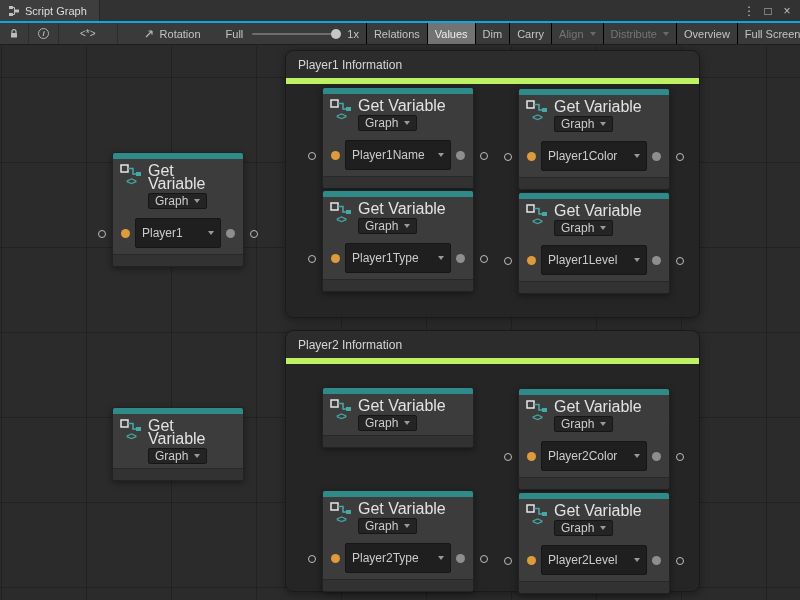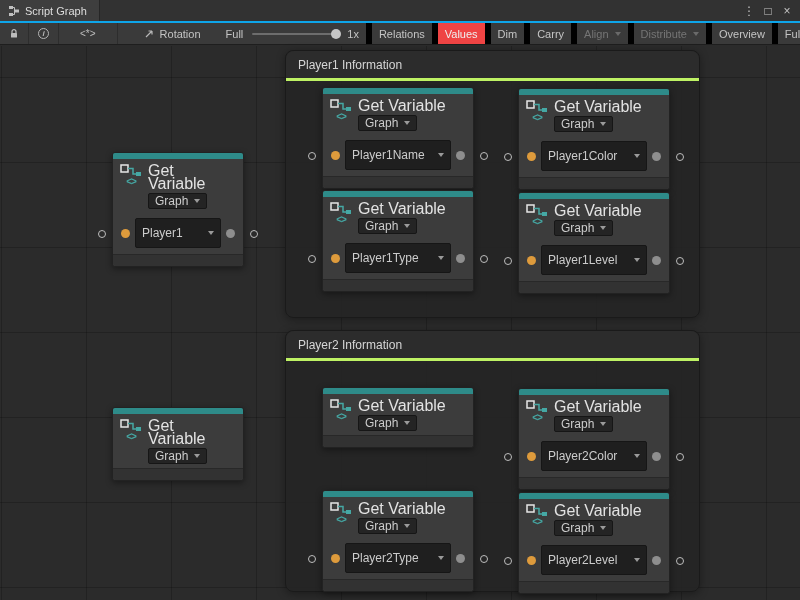--- a/index.html
+++ b/index.html
@@ -37,23 +37,23 @@
     width:11px; height:11px; border:1px solid #b5b5b5; border-radius:50%;
     font-size:8px; line-height:9px; text-align:center; color:#b5b5b5; font-style:italic; font-weight:bold;
     display:inline-block;
   }
   .code-glyph { font-size:10px; letter-spacing:0; color:#bdbdbd; padding:0 14px; }
   .slider-track { width:86px; height:2px; background:#6d6d6d; border-radius:1px; position:relative; margin:0 4px; }
   .slider-knob { position:absolute; right:-3px; top:-4px; width:10px; height:10px; border-radius:50%; background:#c6c6c6; }
   .tb-right { margin-left:auto; display:flex; align-items:stretch; }
   .tb-btn {
     display:flex; align-items:center; gap:4px; padding:0 7px;
-    border-left:6px solid #000000; white-space:nowrap; cursor:default;
-  }
-  .tb-btn.active { background:#ef4444; color:#efefef; }
+    border-left:1px solid #000000; white-space:nowrap; cursor:default;
+  }
+  .tb-btn.active { background:#737373; color:#efefef; }
   .tb-btn.disabled { color:#757575; }
   .caret {
     width:0; height:0; display:inline-block;
     border-left:3px solid transparent; border-right:3px solid transparent;
     border-top:4px solid #9a9a9a; margin-left:2px;
   }
   .tb-btn.disabled .caret { border-top-color:#6a6a6a; }
   
   .canvas {
     position:absolute; top:46px; left:0; right:0; bottom:0;
@@ -65,21 +65,21 @@
     background-position:1px 31px;
   }
   
   .group {
     position:absolute; background:#242424e8; border:1px solid #1a1a1a;
     border-radius:8px; z-index:1;
     box-shadow:0 2px 8px rgba(0,0,0,0.35);
   }
   .group-header {
     padding:7px 12px 6px 12px; font-size:12px; color:#d6d6d6;
-    background:#2c2c2c; border-radius:8px 8px 0 0; border-bottom:3px solid #bef264;
+    background:#2c2c2c; border-radius:8px 8px 0 0; border-bottom:6px solid #bef264;
   }
   
   .node {
     position:absolute; z-index:2;
     background:#3c3c3c; border:1px solid #222222; border-radius:3px;
     box-shadow:0 2px 6px rgba(0,0,0,0.4);
     font-size:11px;
   }
   .node-strip { height:6px; background:#2e8b89; border-radius:2px 2px 0 0; }
   .node-main { display:flex; gap:6px; padding:5px 8px 4px 7px; }

